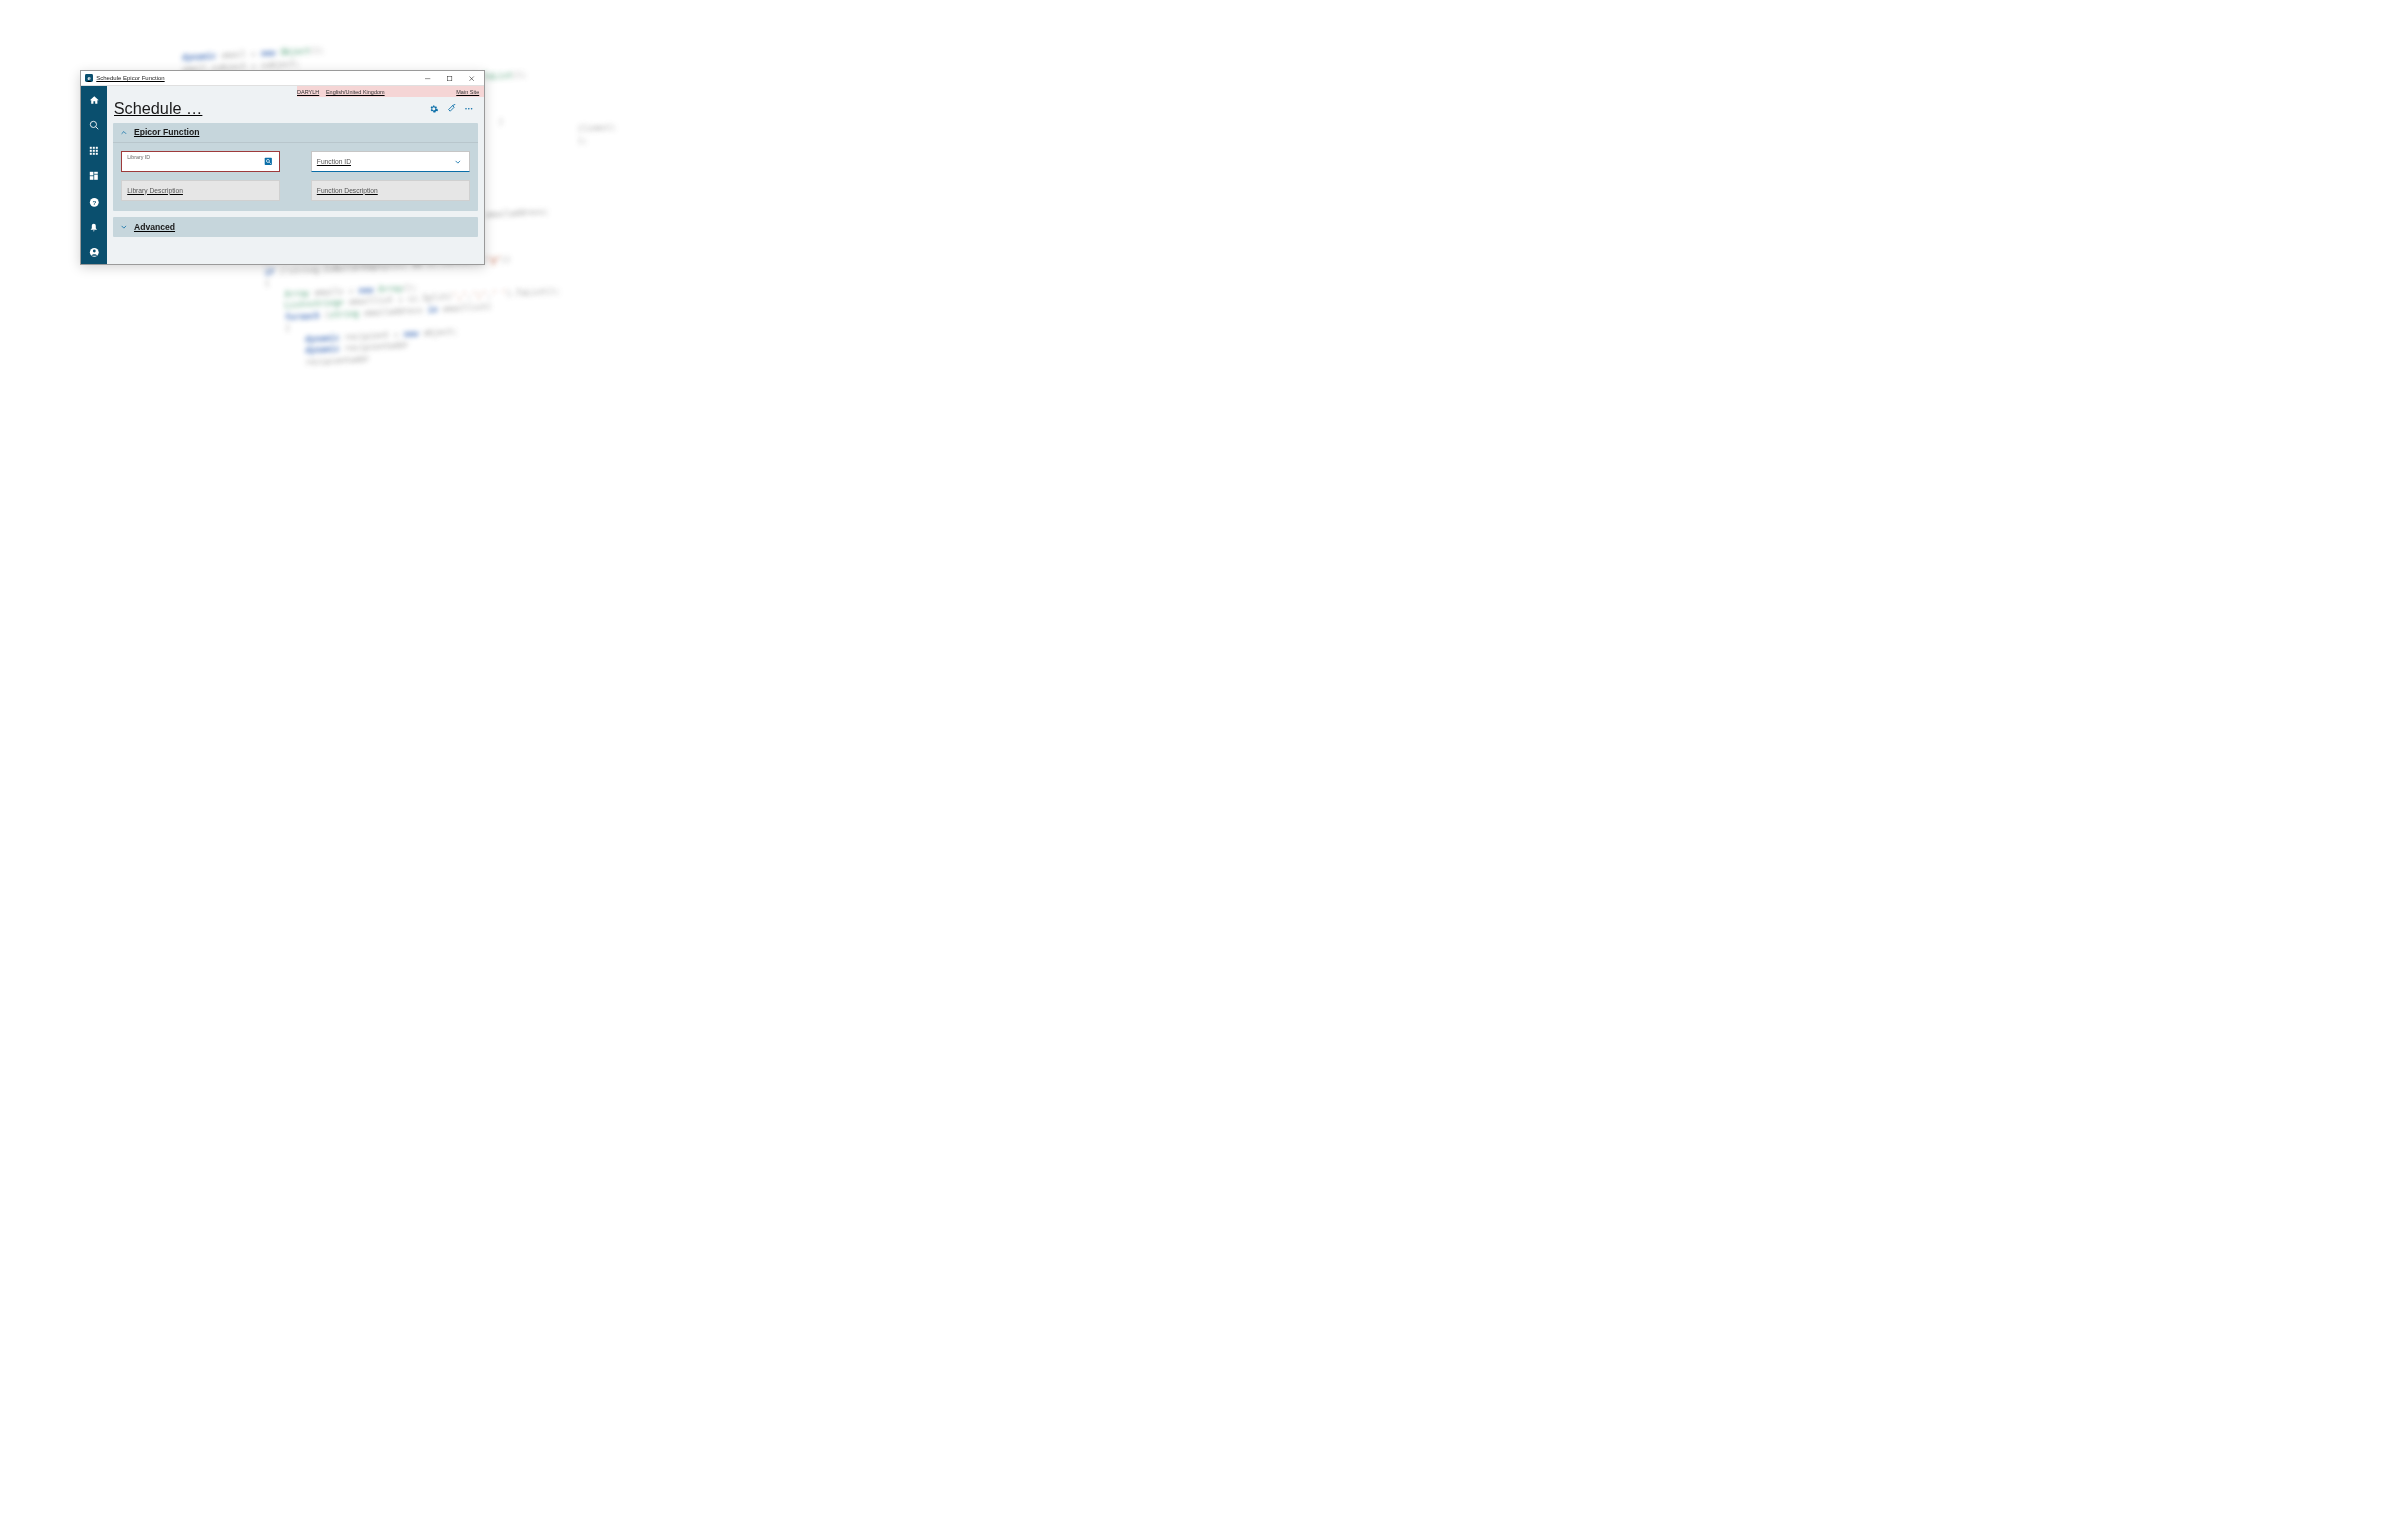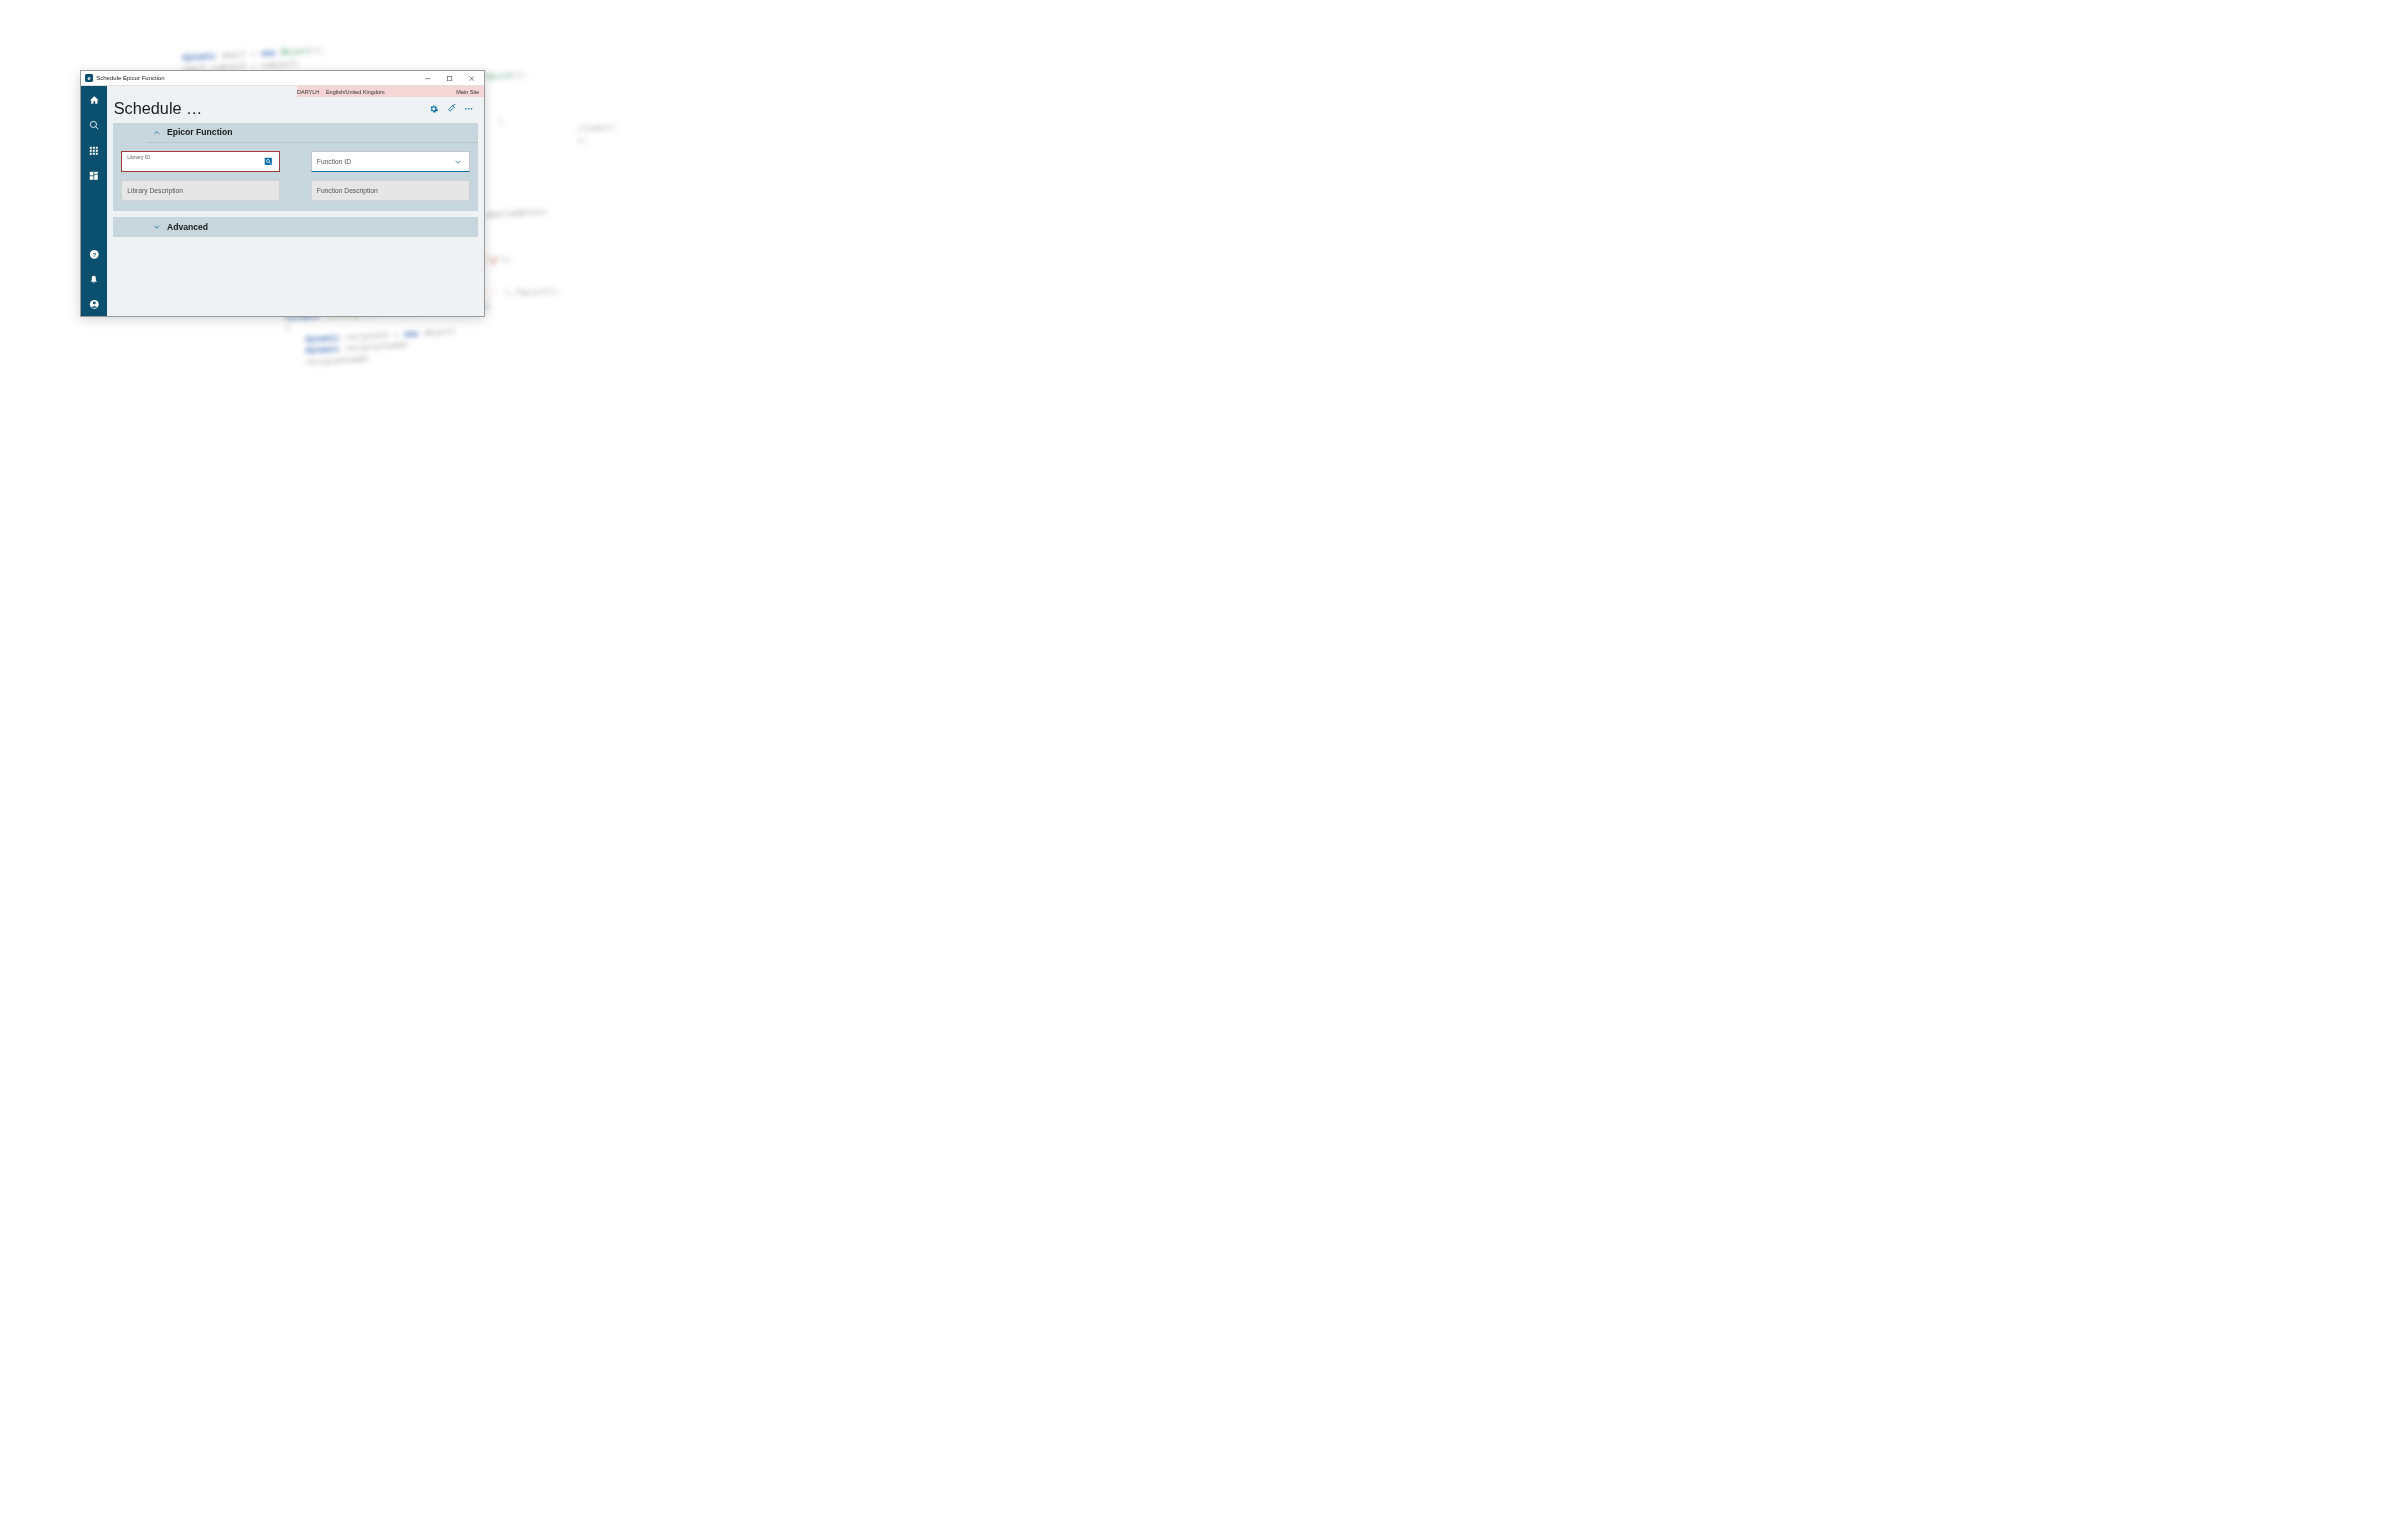--- a/index.html
+++ b/index.html
@@ -24,26 +24,27 @@
   .bg-code .kw { color: #2a5db0; font-weight: bold; }
   .bg-code .tp { color: #2a8a5a; }
   .bg-code .st { color: #b04a2a; }
 
   
   .window {
     position: absolute;
     left: 80px;
     top: 70px;
     width: 405px;
-    height: 247px;
+    height: 195px;
     background: #fff;
     border: 0.5px solid #9a9a9a;
     box-shadow: 0 2.9px 11.5px rgba(0,0,0,0.18);
     display: flex;
     flex-direction: column;
+    text-decoration: underline;
   }
 
   
   .titlebar {
     height: 15.4px;
     display: flex;
     align-items: center;
     padding: 0 1px 0 3.8px;
     background: #fff;
     border-bottom: 0.5px solid #e0e0e0;
@@ -147,21 +148,20 @@
   }
   .panel-header {
     display: flex; align-items: center;
     gap: 5.8px;
     padding: 4.8px 7.7px;
     font-size: 8.6px;
     font-weight: 700;
     color: #1a1a1a;
     cursor: pointer;
     border-bottom: 0.5px solid rgba(0,0,0,0.07);
-    margin-left: 33px;
   }
   .panel-header .chev { color: #0a6ea8; display:flex; }
   .panel-body {
     padding: 7.7px 8.6px 10.6px 8.6px;
     display: grid;
     grid-template-columns: 1fr 1fr;
     gap: 7.7px 31px;
   }
   .panel.collapsed .panel-header { border-bottom: none; text-align: center; }
 

